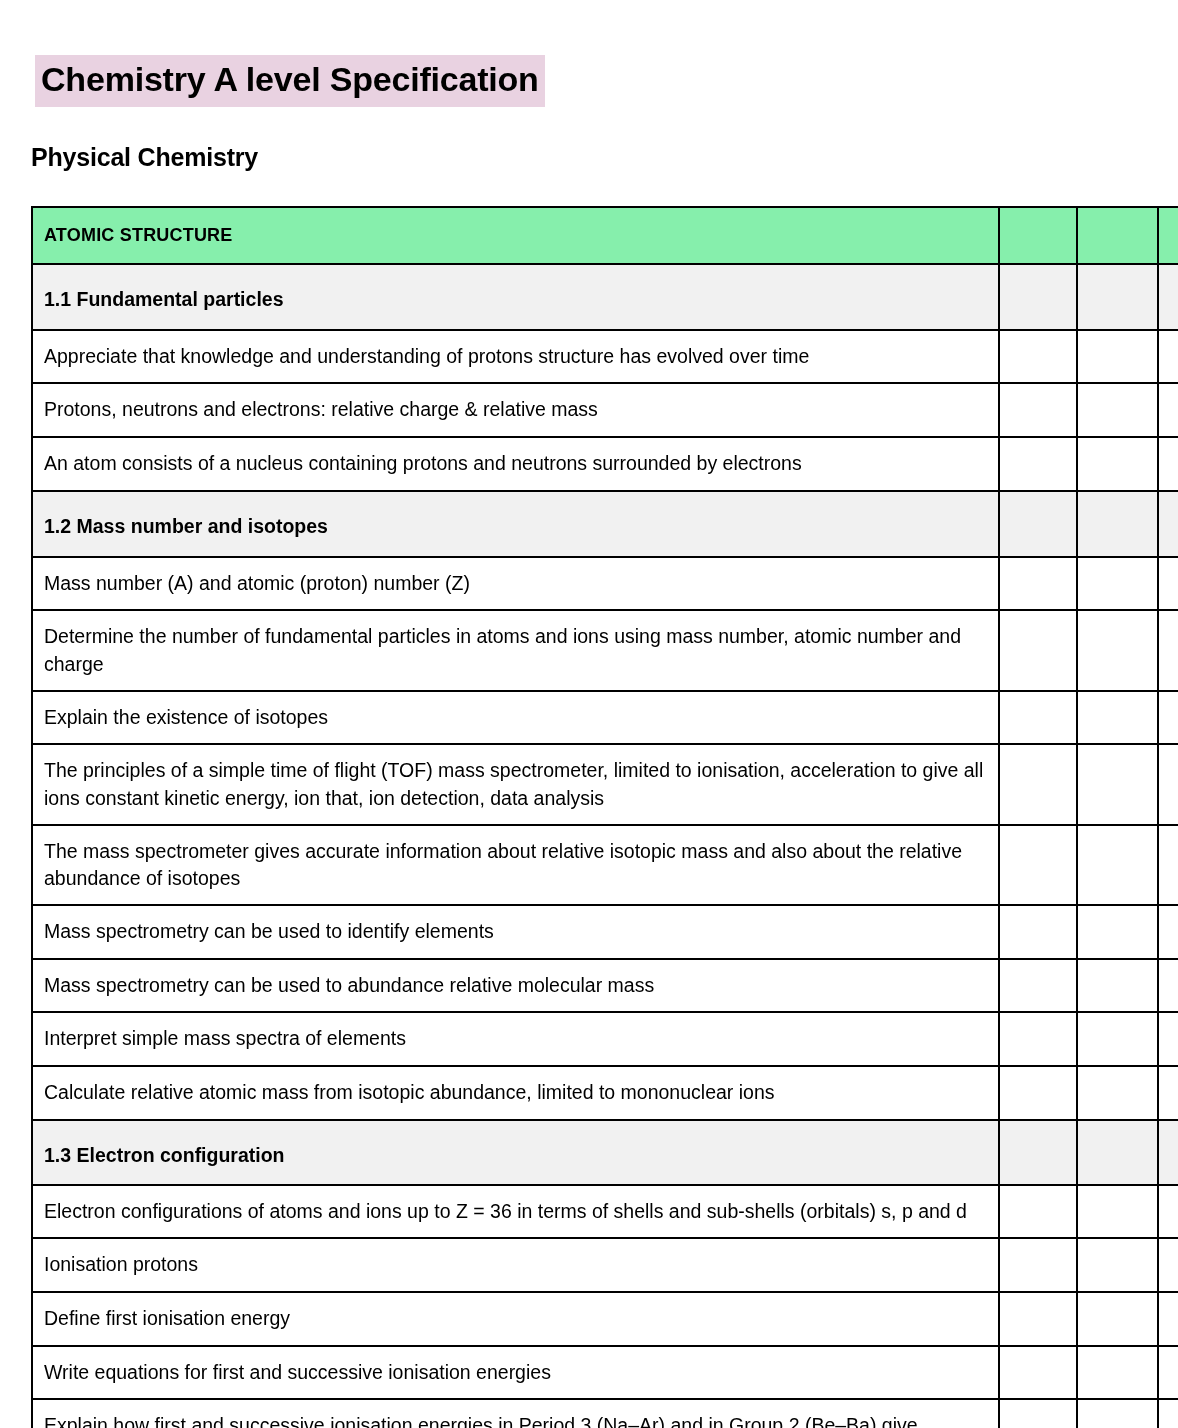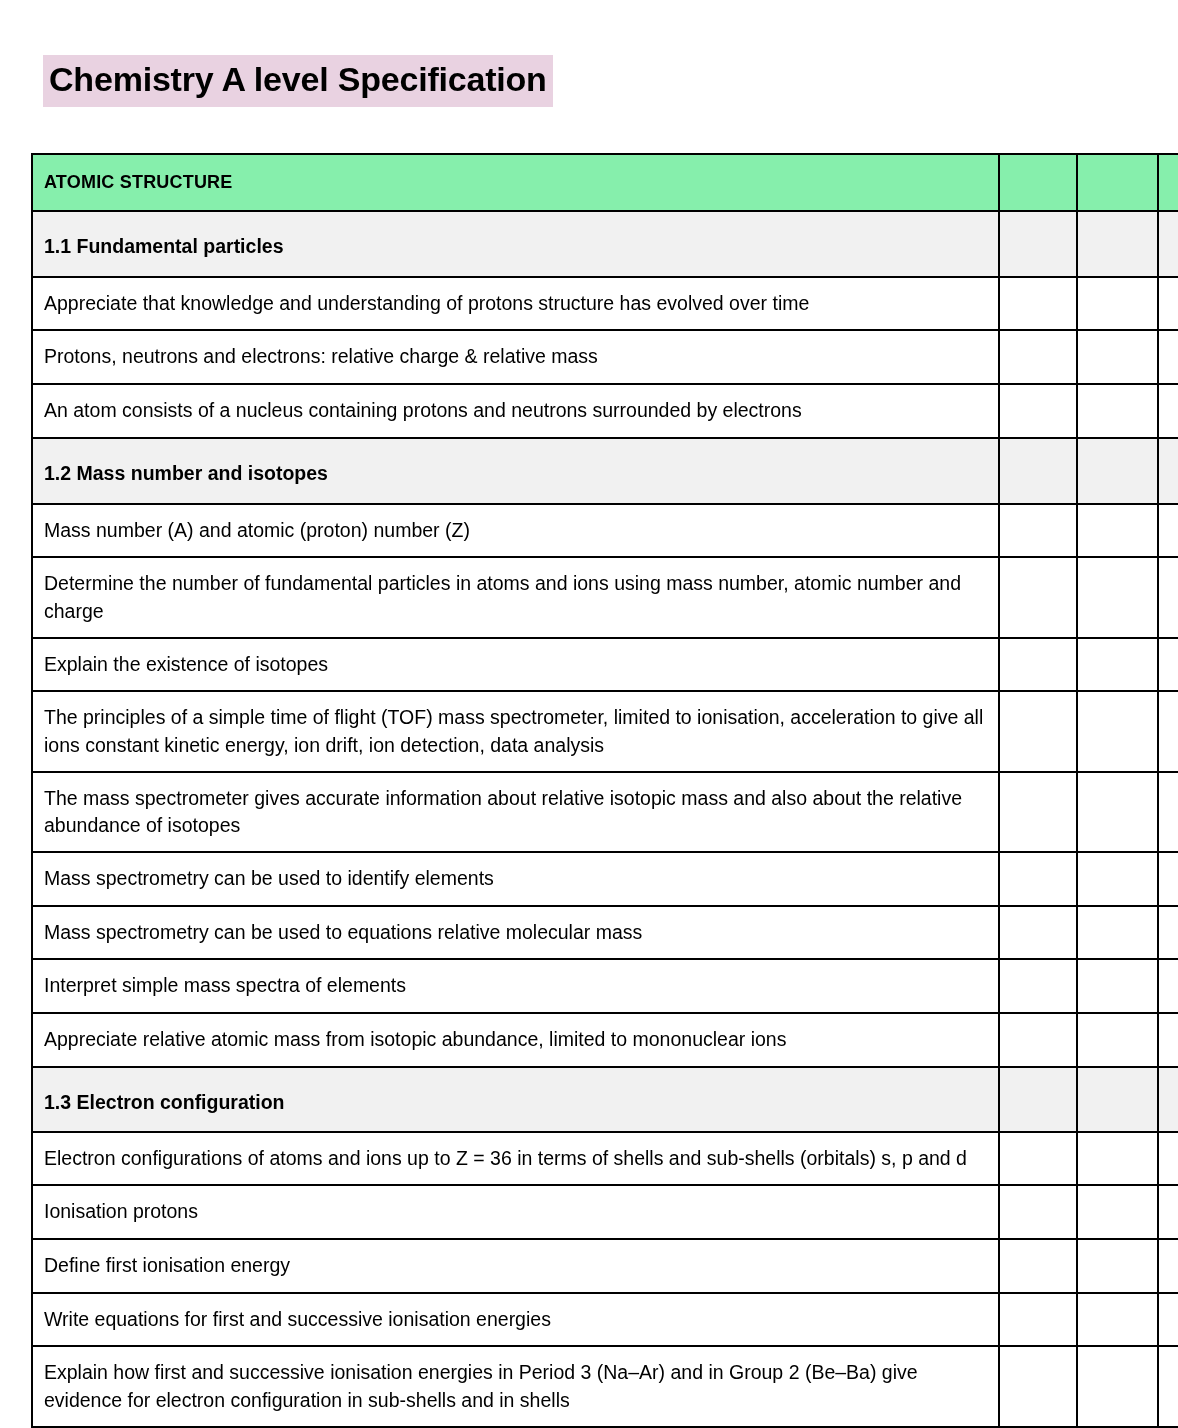--- a/index.html
+++ b/index.html
@@ -17,21 +17,21 @@
   .page {
     position: relative;
     width: 1178px;
     height: 1428px;
     box-sizing: border-box;
     padding: 0 31px;
   }
   
   .doc-title {
     display: inline-block;
-    margin: 12px;
+    margin: 4px;
     margin-top: 55px;
     background: #e9d2e1;
     font-size: 34px;
     font-weight: bold;
     line-height: 1.28;
     letter-spacing: -0.2px;
     padding: 3px 6px 5px 6px;
     white-space: nowrap;
   }
   .subtitle {
@@ -80,20 +80,21 @@
   tr.row-item.two-line td { padding-bottom: 11px; }
   .cell-text { display: block; }
 </style>
 </head>
 <body>
 
 <div class="page">
 
   <h1 class="doc-title">Chemistry A level Specification</h1>
 
+  <h2 class="subtitle">Physical Chemistry</h2>
 
   <table class="spec-table">
     <tbody>
         <tr class="row-unit">
           <td class="c-statement">
             <span class="cell-text">ATOMIC STRUCTURE</span>
           </td>
           <td class="c-box1"></td>
           <td class="c-box2"></td>
           <td class="c-box3"></td>
@@ -157,21 +158,21 @@
         <tr class="row-item">
           <td class="c-statement">
             <span class="cell-text">Explain the existence of isotopes</span>
           </td>
           <td class="c-box1"></td>
           <td class="c-box2"></td>
           <td class="c-box3"></td>
         </tr>
         <tr class="row-item two-line">
           <td class="c-statement">
-            <span class="cell-text">The principles of a simple time of flight (TOF) mass spectrometer, limited to ionisation, acceleration to give all ions constant kinetic energy, ion drift, ion detection, data analysis</span>
+            <span class="cell-text">The principles of a simple time of flight (TOF) mass spectrometer, limited to ionisation, acceleration to give all ions constant kinetic energy, ion that, ion detection, data analysis</span>
           </td>
           <td class="c-box1"></td>
           <td class="c-box2"></td>
           <td class="c-box3"></td>
         </tr>
         <tr class="row-item two-line">
           <td class="c-statement">
             <span class="cell-text">The mass spectrometer gives accurate information about relative isotopic mass and also about the relative abundance of isotopes</span>
           </td>
           <td class="c-box1"></td>
@@ -181,37 +182,37 @@
         <tr class="row-item">
           <td class="c-statement">
             <span class="cell-text">Mass spectrometry can be used to identify elements</span>
           </td>
           <td class="c-box1"></td>
           <td class="c-box2"></td>
           <td class="c-box3"></td>
         </tr>
         <tr class="row-item">
           <td class="c-statement">
-            <span class="cell-text">Mass spectrometry can be used to equations relative molecular mass</span>
+            <span class="cell-text">Mass spectrometry can be used to abundance relative molecular mass</span>
           </td>
           <td class="c-box1"></td>
           <td class="c-box2"></td>
           <td class="c-box3"></td>
         </tr>
         <tr class="row-item">
           <td class="c-statement">
             <span class="cell-text">Interpret simple mass spectra of elements</span>
           </td>
           <td class="c-box1"></td>
           <td class="c-box2"></td>
           <td class="c-box3"></td>
         </tr>
         <tr class="row-item">
           <td class="c-statement">
-            <span class="cell-text">Appreciate relative atomic mass from isotopic abundance, limited to mononuclear ions</span>
+            <span class="cell-text">Calculate relative atomic mass from isotopic abundance, limited to mononuclear ions</span>
           </td>
           <td class="c-box1"></td>
           <td class="c-box2"></td>
           <td class="c-box3"></td>
         </tr>
         <tr class="row-section">
           <td class="c-statement">
             <span class="cell-text">1.3 Electron configuration</span>
           </td>
           <td class="c-box1"></td>

